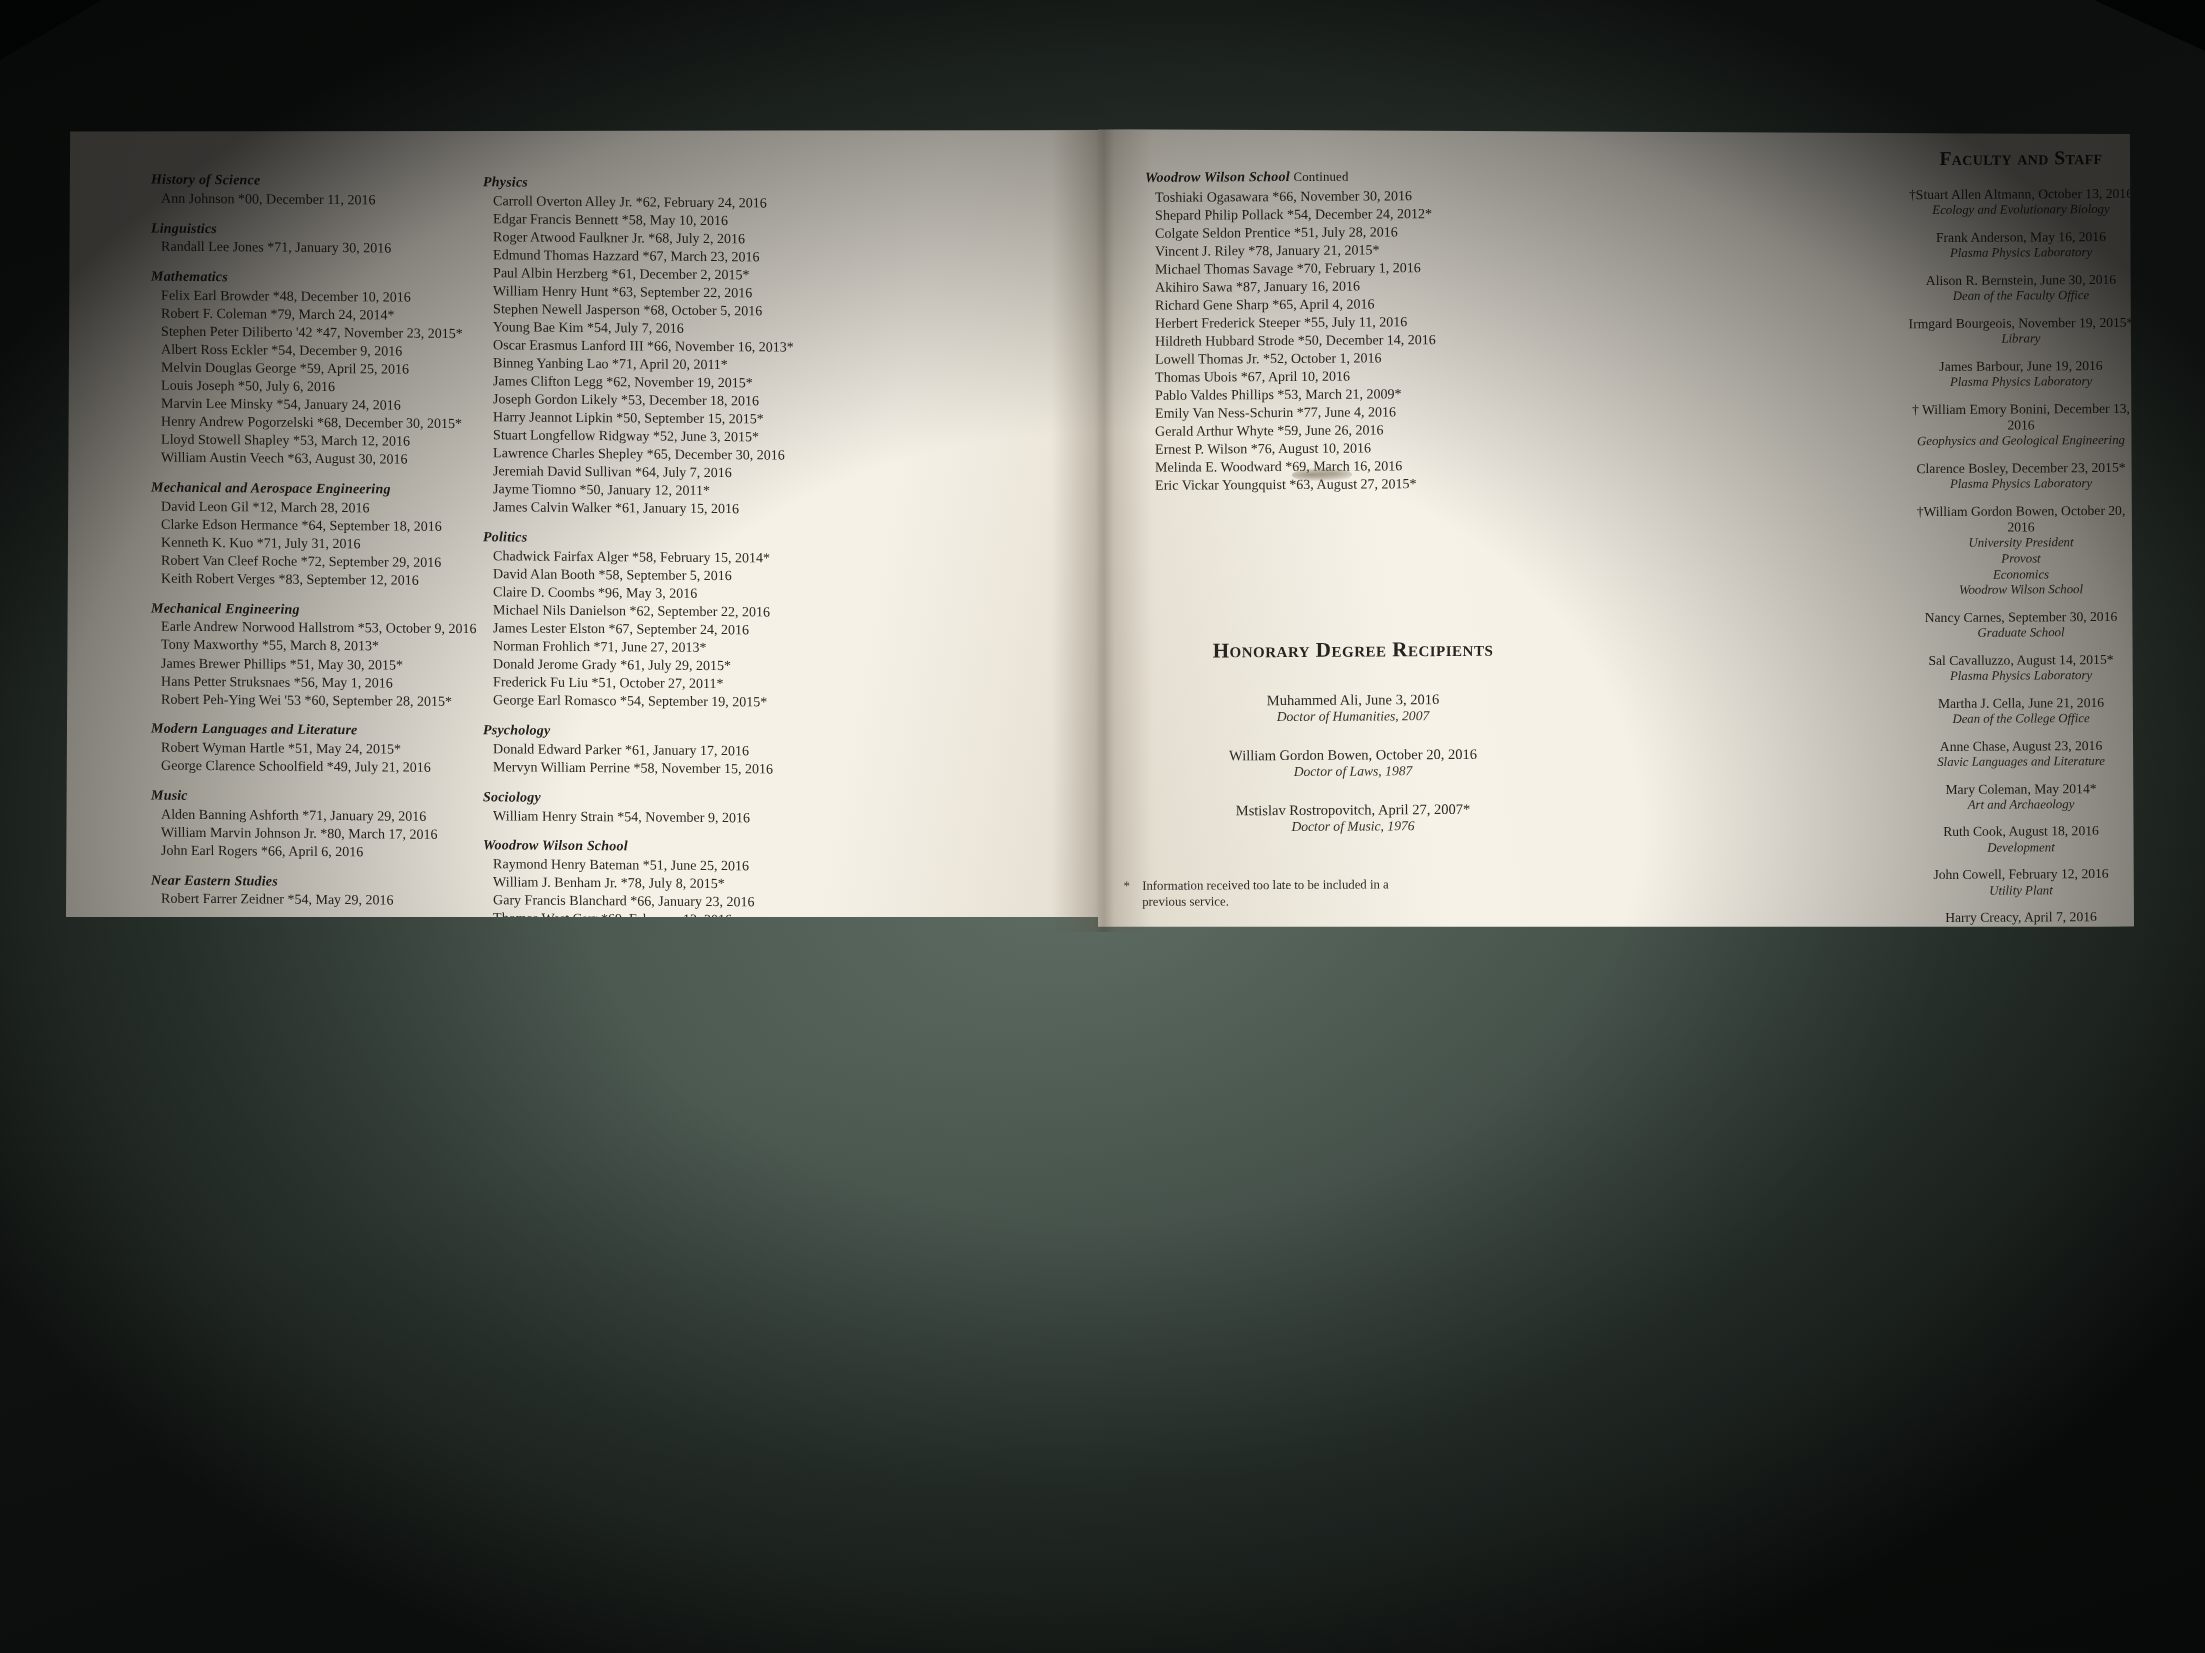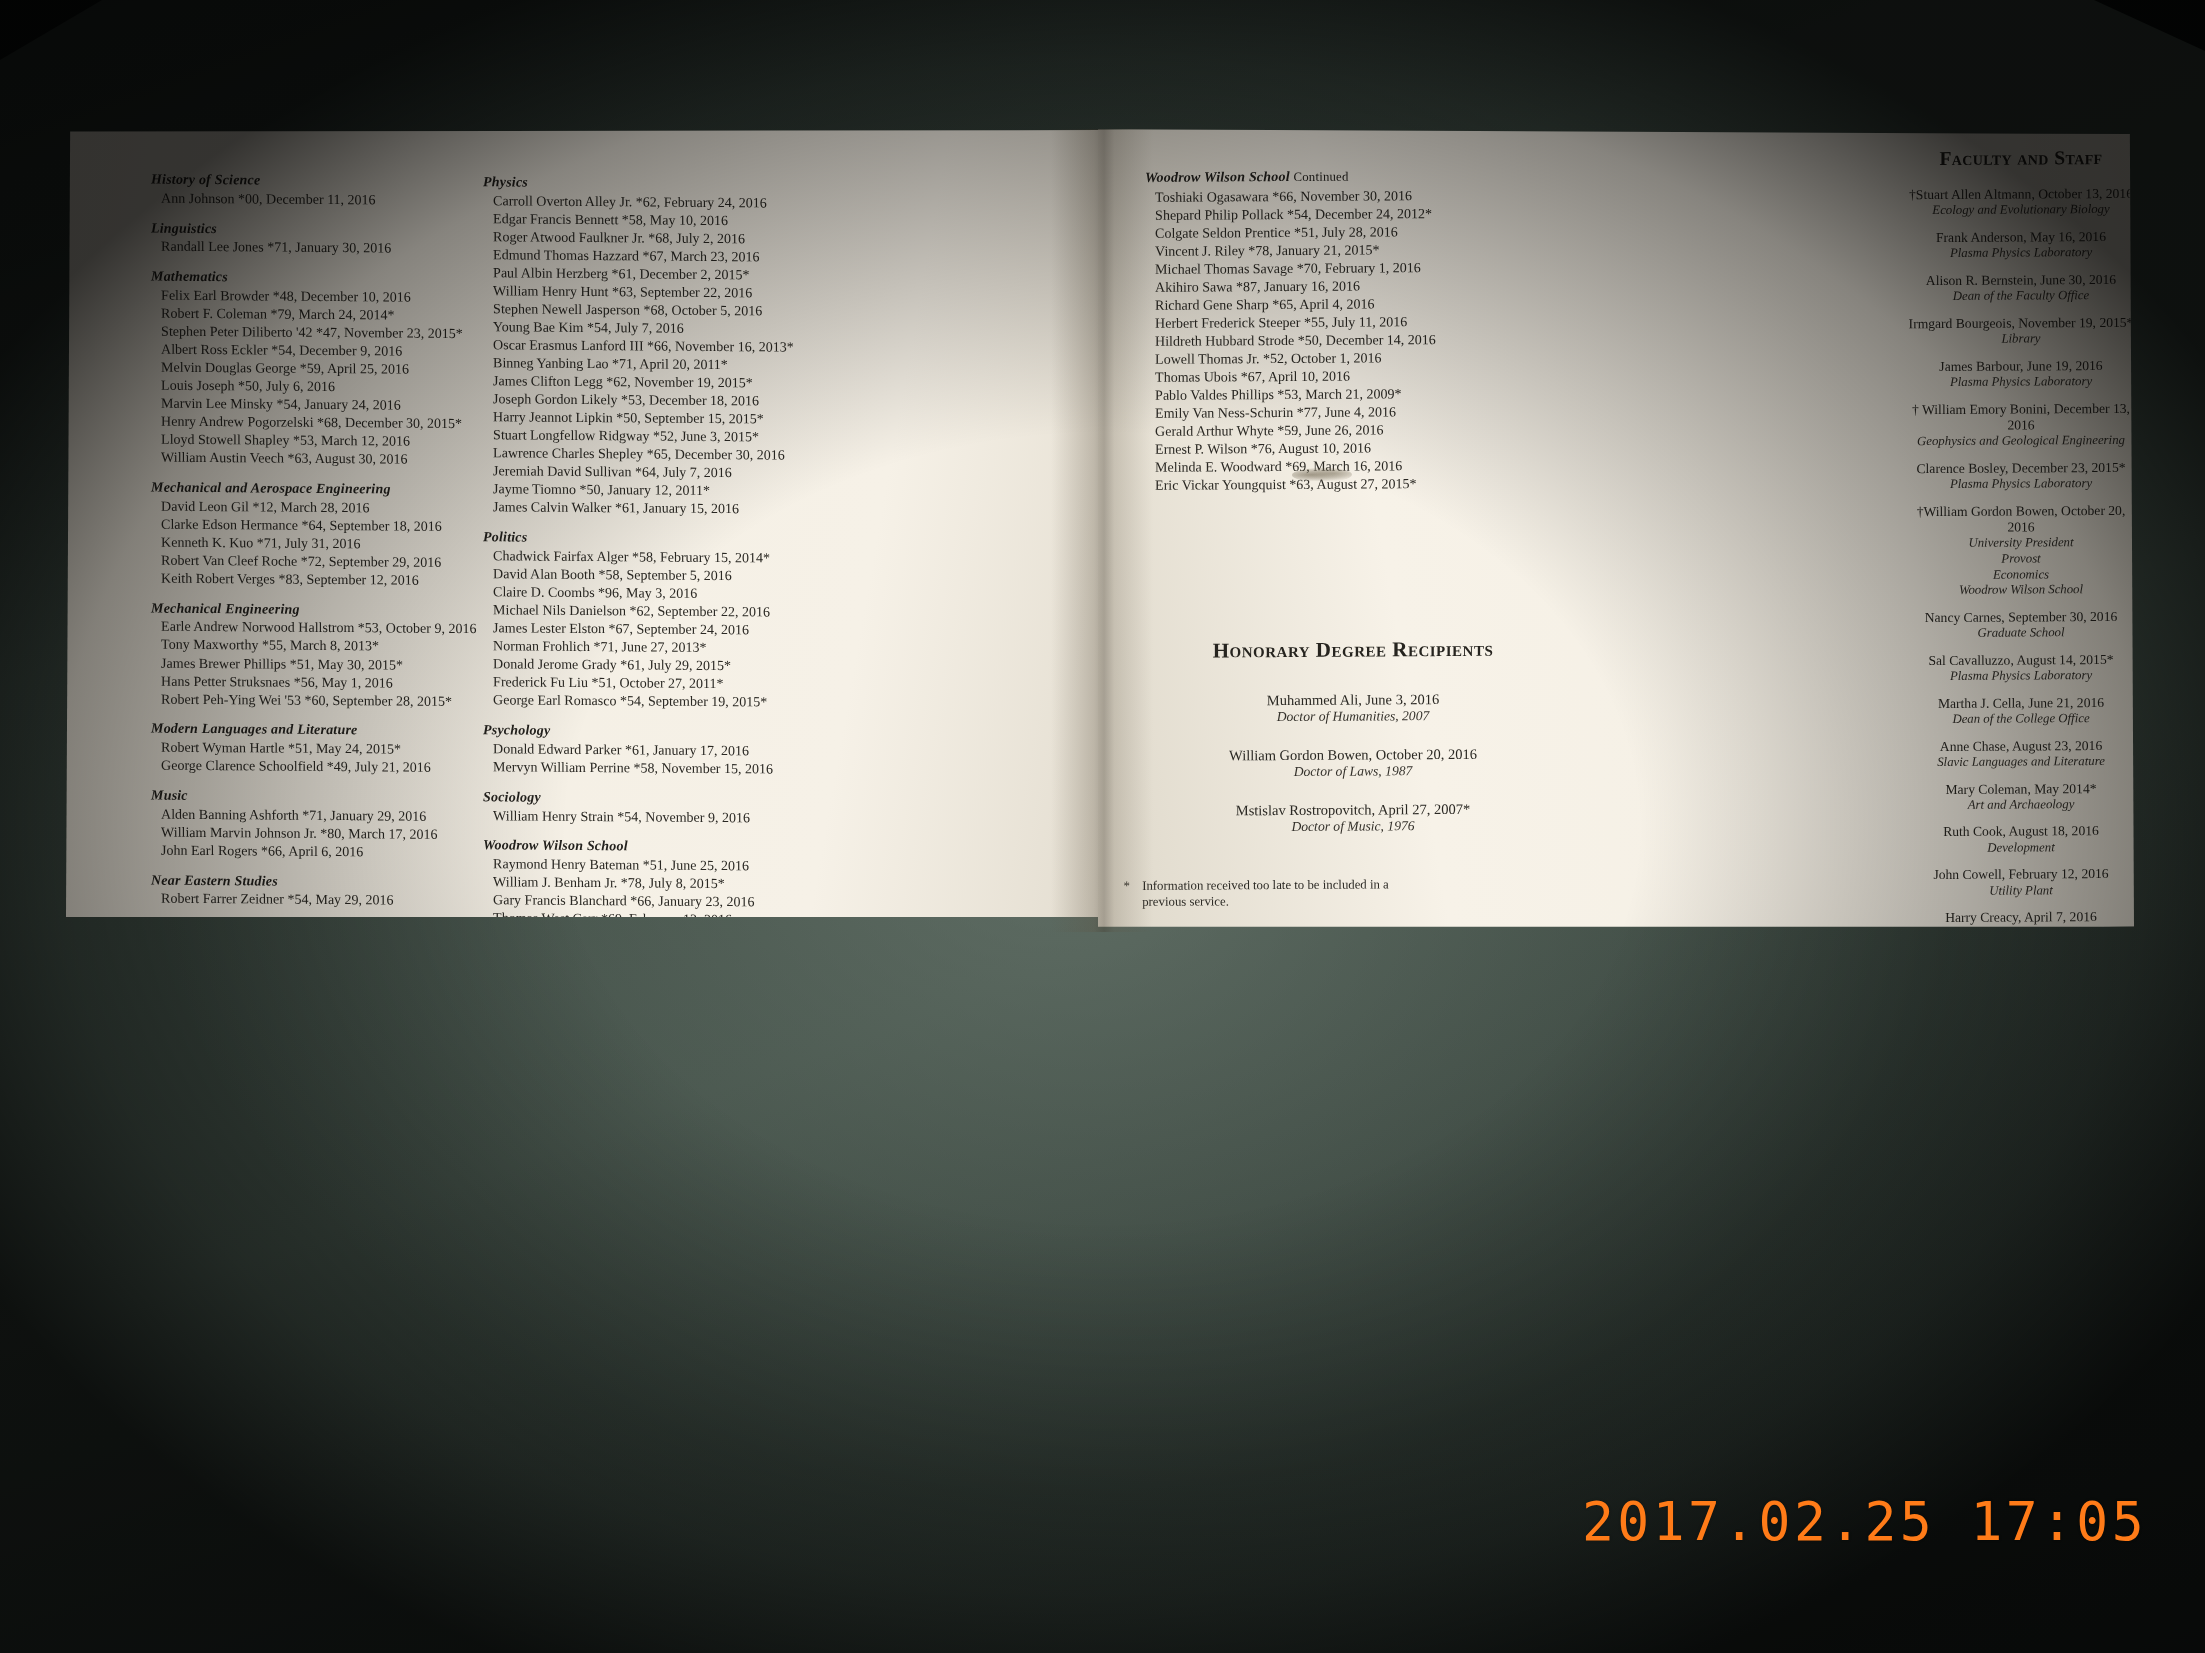--- a/index.html
+++ b/index.html
@@ -495,16 +495,15 @@
             <div class="fac-dept">Geosciences</div>
           </div>
         </div>
 
       </div>
     </div>
 
     <div id="gutter"></div>
   </div>
 
-  <div id="timestamp">2017.02.25  17:05</div>
 
 </div>
 
 
 </body></html>

